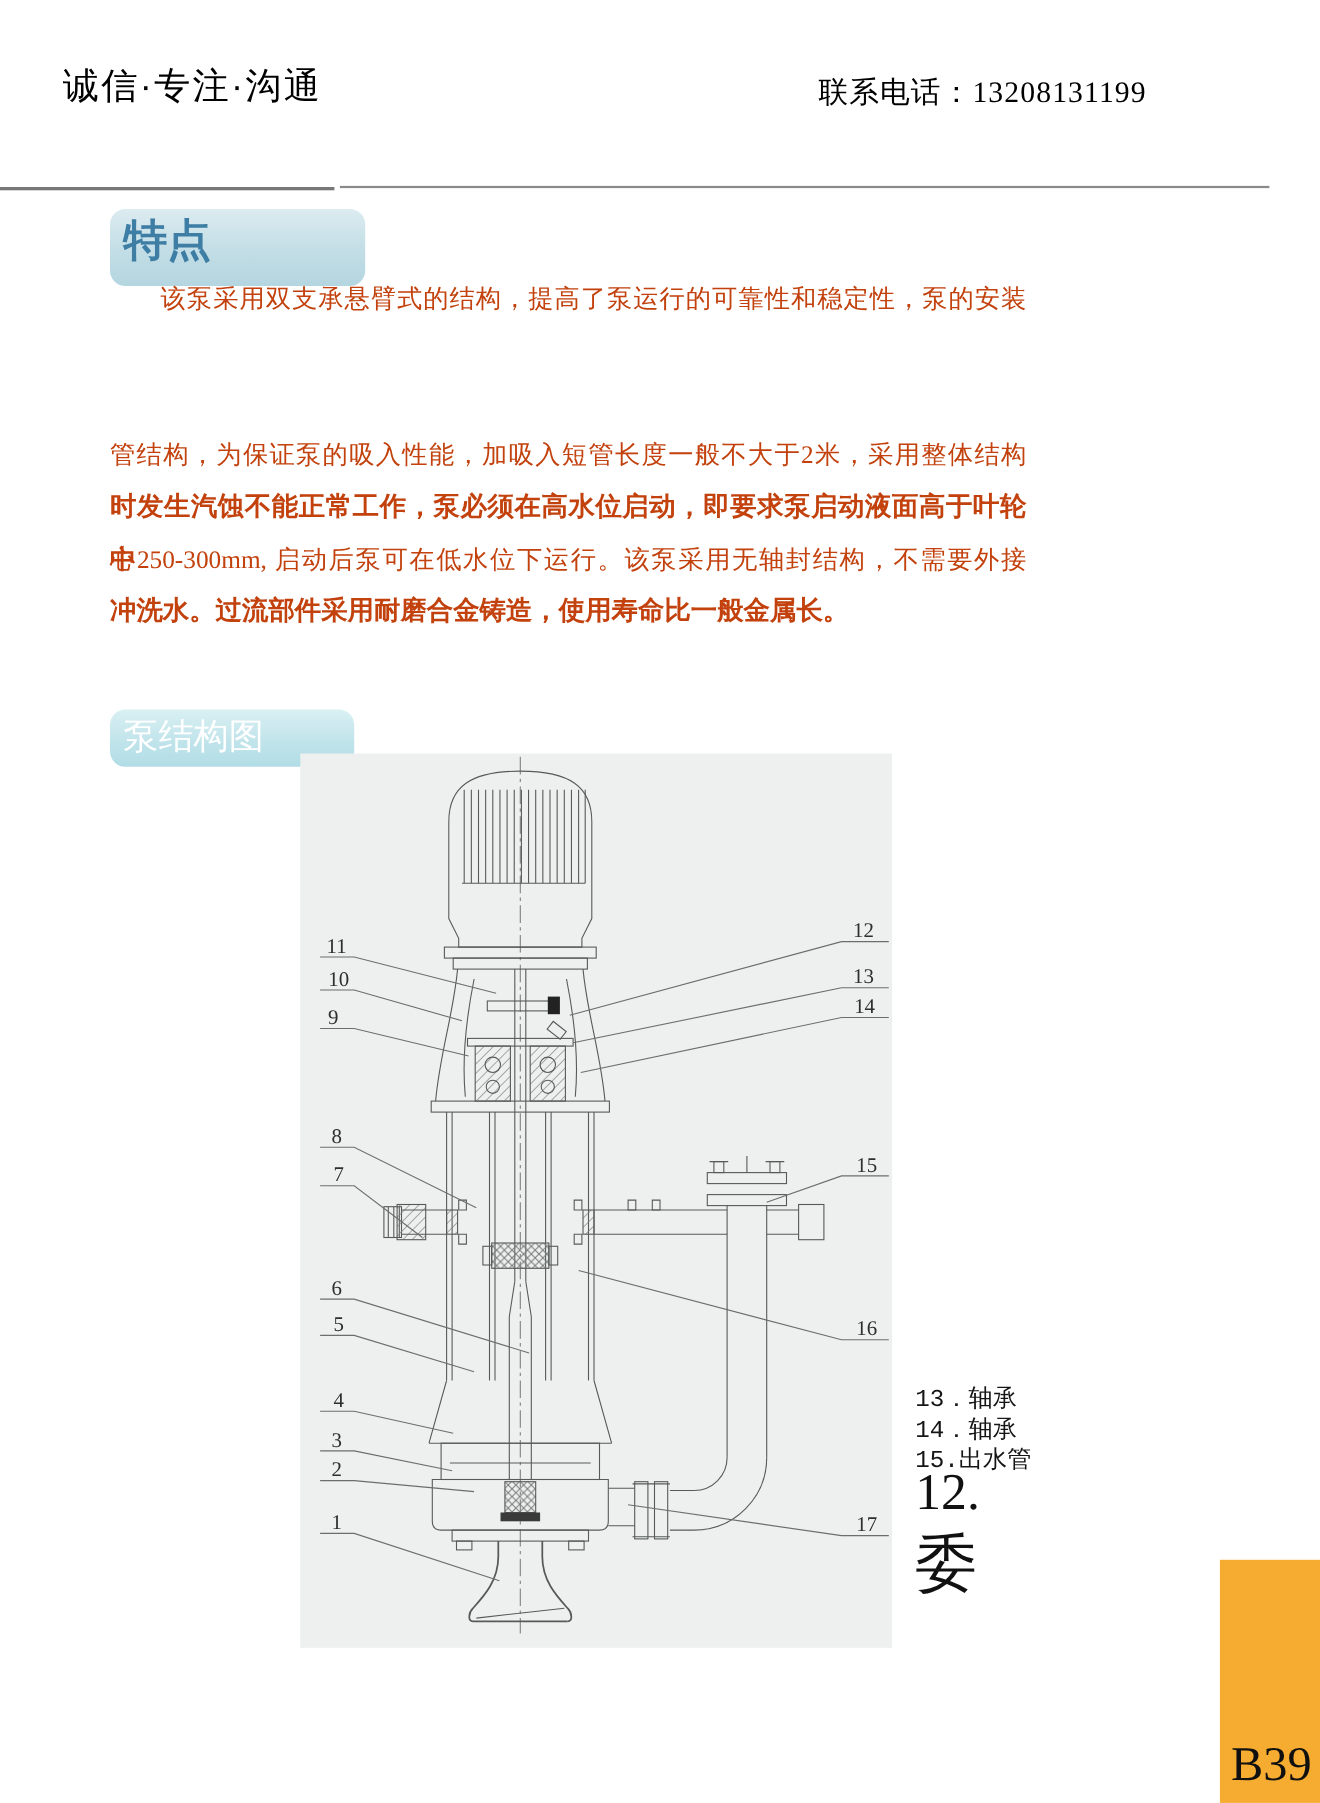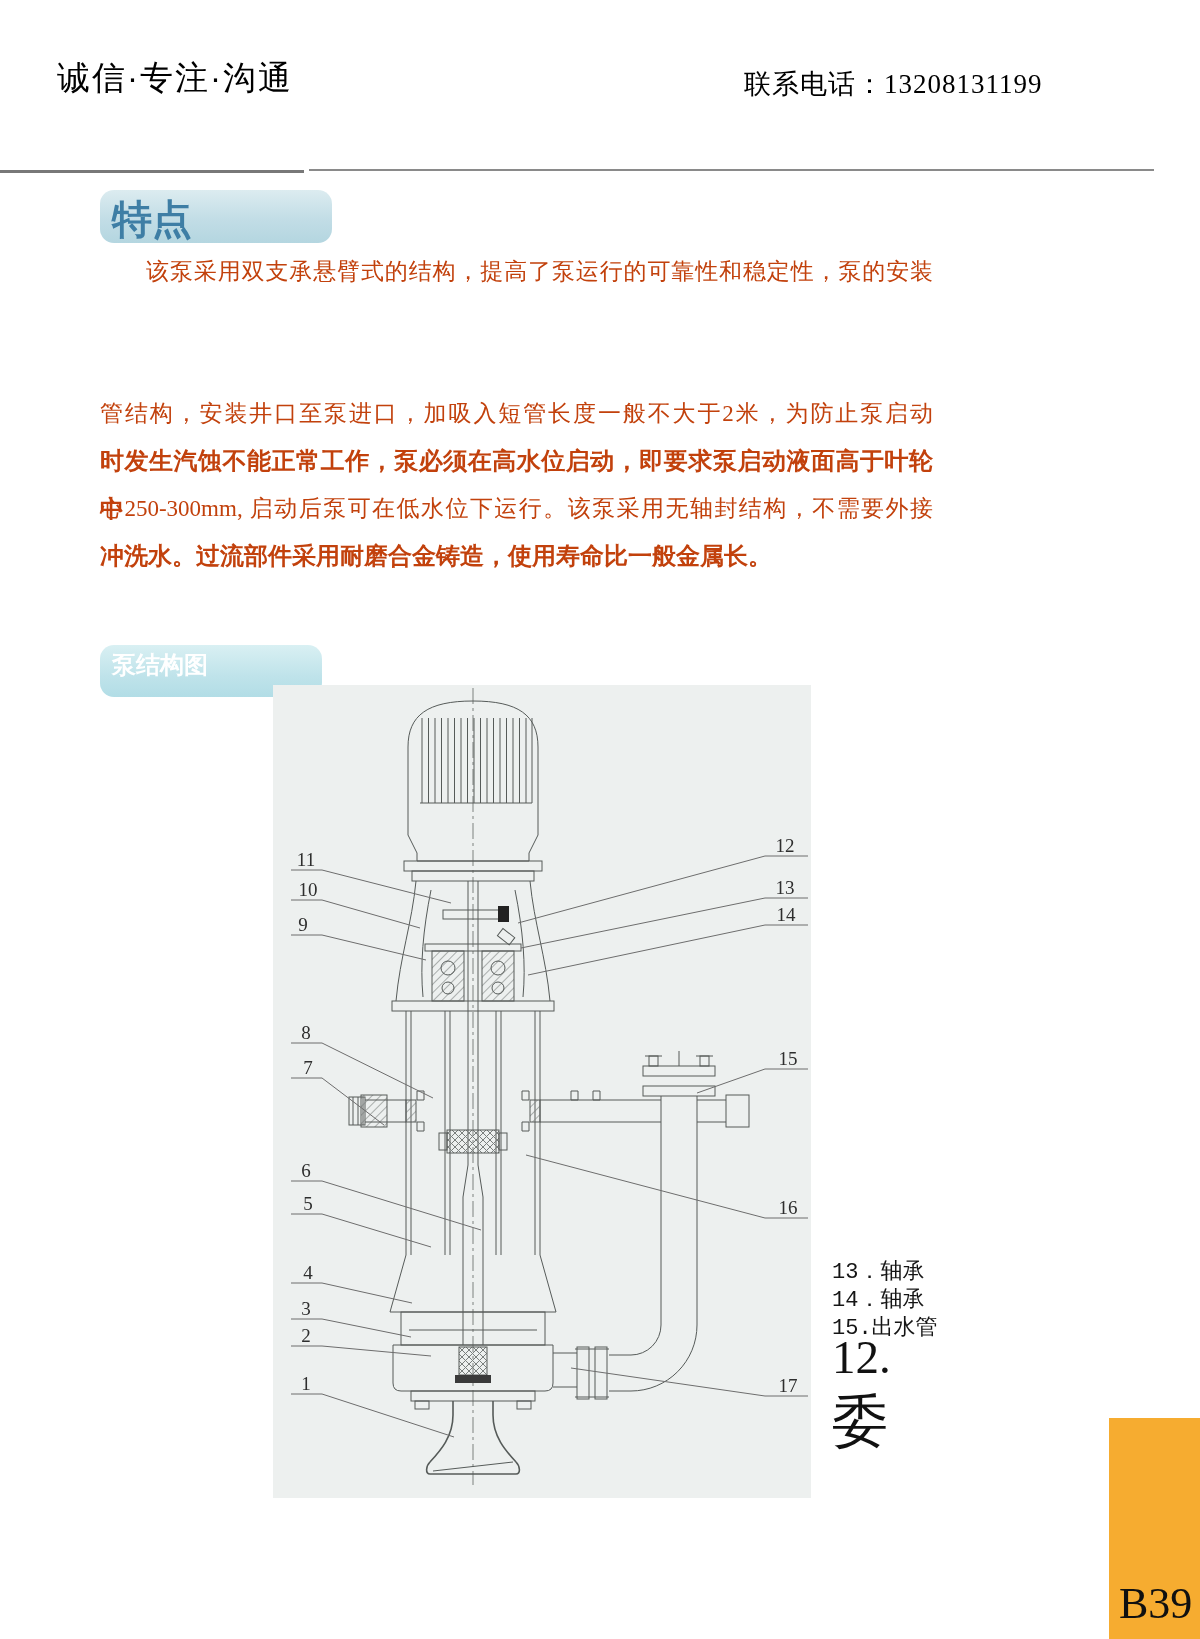--- a/index.html
+++ b/index.html
@@ -9,28 +9,28 @@
 
   
   .slogan{left:57px;top:56px;font-family:"Liberation Sans",sans-serif;font-weight:normal;
           font-size:33px;letter-spacing:2px;color:#000;}
   .phone{left:744px;top:66px;font-size:27px;color:#000;letter-spacing:1px;}
   .rule-l{left:0;top:170px;width:304px;height:3px;background:#787878;}
   .rule-r{left:309px;top:169px;width:845px;height:2px;background:#8a8a8a;}
 
   
   .badge{border-radius:14px;display:flex;align-items:flex-start;padding-left:12px;}
-  .badge1{left:100px;top:190px;width:220px;height:53px;
+  .badge1{left:100px;top:190px;width:220px;height:70px;
           background:linear-gradient(180deg,#dcecf0 0%,#c2dde6 55%,#b4d6e0 100%);}
   .badge1 span{margin-top:9px;font-family:"Liberation Sans",sans-serif;font-weight:bold;
                font-size:40px;line-height:1;color:#3e7ea5;}
   .badge2{left:100px;top:645px;width:210px;height:52px;
           background:linear-gradient(180deg,#d9f0f3 0%,#bfe3ea 60%,#b2dde6 100%);}
-  .badge2 span{margin-top:8px;font-family:"Liberation Sans",sans-serif;font-weight:bold;
-               font-size:24px;line-height:1;color:#ffffff;}
+  .badge2 span{margin-top:8px;font-family:"Liberation Sans",sans-serif;font-weight:normal;
+               font-size:32px;line-height:1;color:#ffffff;}
 
   
   .pline{position:absolute;left:100px;width:833px;height:48px;line-height:48px;
          font-size:23px;color:#c2410c;text-align:justify;text-align-last:justify;}
   .pline.ind{text-indent:2em;}
   .pline.b{font-family:Liberation Sans, sans-serif;font-weight:bold;font-size:24px;}
   .pline.last{text-align-last:left;}
 
   
   .diagram{left:257px;top:685px;width:538px;height:813px;background:#edf0ef;margin-left:16px;}
@@ -54,21 +54,21 @@
   <div class="abs slogan">诚信·专注·沟通</div>
   <div class="abs phone">联系电话：13208131199</div>
   <div class="abs rule-l"></div>
   <div class="abs rule-r"></div>
 
   <div class="abs badge badge1">
     <span>特点</span>
   </div>
 
   <div class="abs pline ind" style="top:248px">该泵采用双支承悬臂式的结构，提高了泵运行的可靠性和稳定性，泵的安装</div>
-  <div class="abs pline" style="top:390px">管结构，安装井口至泵进口，加吸入短管长度一般不大于2米，为防止泵启动</div>
+  <div class="abs pline" style="top:390px">管结构，为保证泵的吸入性能，加吸入短管长度一般不大于2米，采用整体结构</div>
   <div class="abs pline b" style="top:437px">时发生汽蚀不能正常工作，泵必须在高水位启动，即要求泵启动液面高于叶轮中</div>
   <div class="abs pline" style="top:485px">心250-300mm,  启动后泵可在低水位下运行。该泵采用无轴封结构，不需要外接</div>
   <div class="abs pline b last" style="top:532px">冲洗水。过流部件采用耐磨合金铸造，使用寿命比一般金属长。</div>
 
   <div class="abs badge badge2">
     <span>泵结构图</span>
   </div>
 
   <div class="abs diagram">
     <svg width="538" height="813" viewBox="0 0 538 813">

